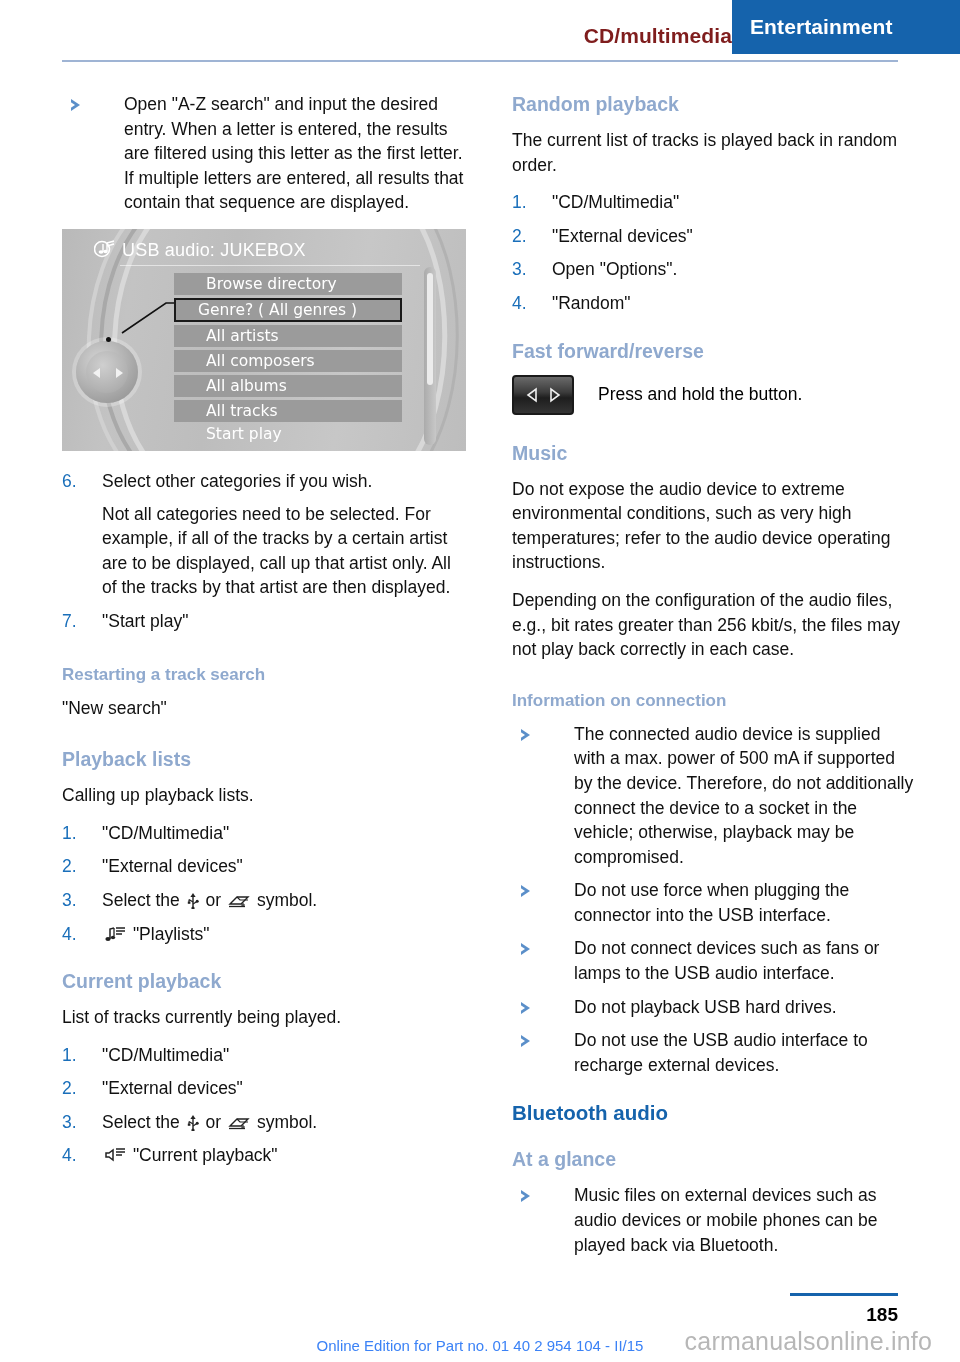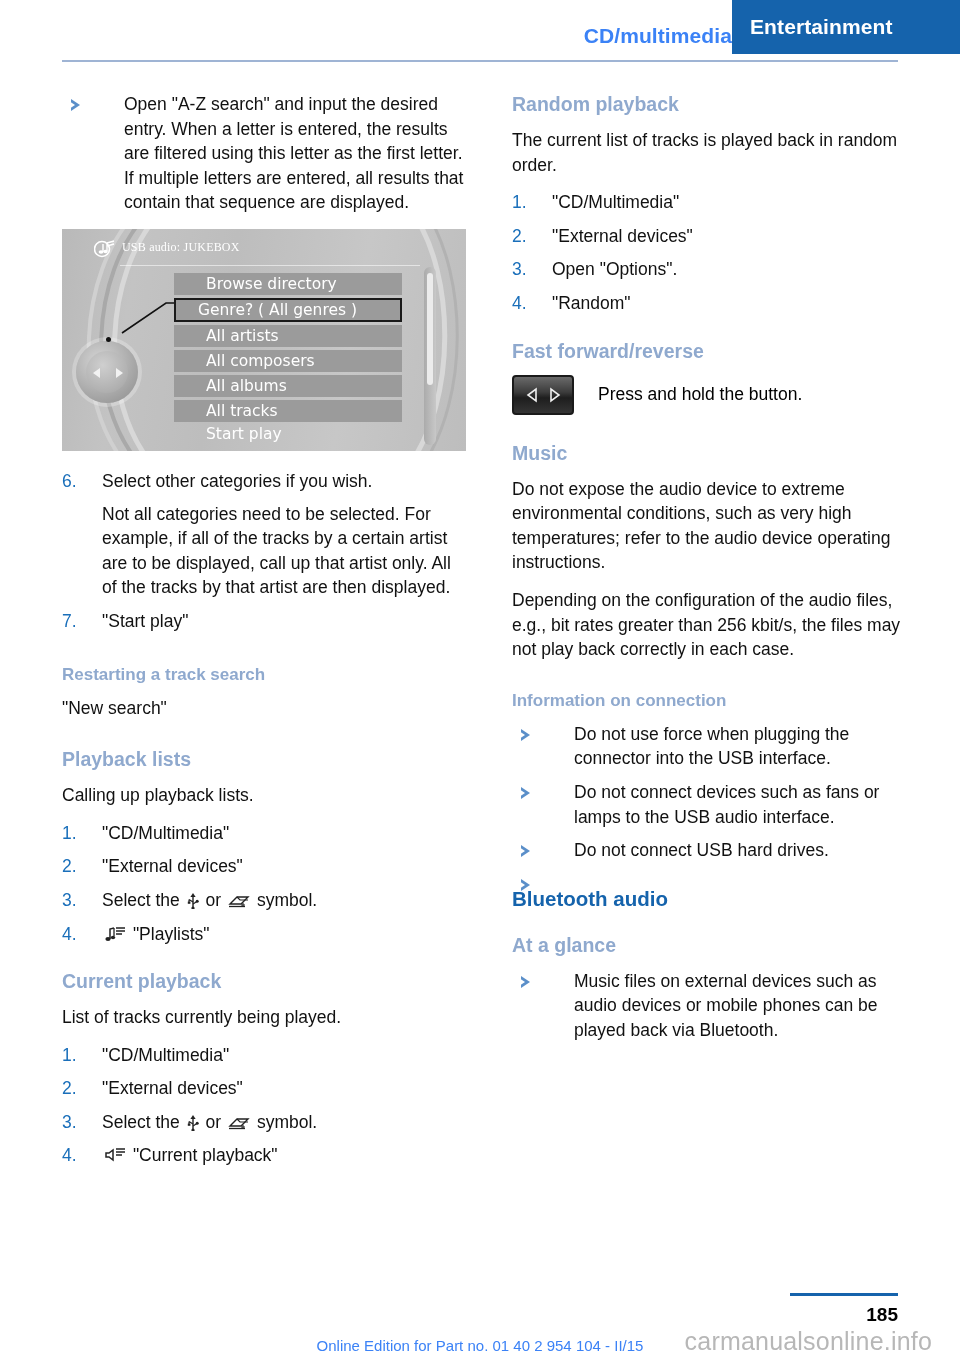--- a/index.html
+++ b/index.html
@@ -12,21 +12,21 @@
     position: relative;
     overflow: hidden;
   }
 
   
   .header {
     position: absolute; top: 0; left: 0; width: 960px; height: 62px;
   }
   .header-tab-inactive {
     position: absolute; right: 228px; top: 24px;
-    font-size: 21px; font-weight: bold; color: #3b82f6;
+    font-size: 21px; font-weight: bold; color: #7f1d1d;
     letter-spacing: 0.1px;
   }
   .header-tab-active {
     position: absolute; right: 0; top: 0; width: 228px; height: 54px;
     background: #1563ac;
     color: #ffffff; font-size: 21px; font-weight: bold;
     display: flex; align-items: center; justify-content: flex-start;
     padding-left: 18px;
     letter-spacing: 0.1px;
   }
@@ -105,22 +105,22 @@
 
   
   .illus {
     position: relative; width: 404px; height: 222px;
     margin: 14px 0 18px 0;
     background: linear-gradient(100deg,#b9b9b9 0%,#c3c3c3 18%,#bdbdbd 40%,#c7c7c7 70%,#bdbdbd 100%);
     overflow: hidden;
   }
   .illus-title {
     position: absolute; left: 60px; top: 11px;
-    font-size: 12px; color: #ffffff; letter-spacing: .2px;
-    font-family: Liberation Serif, serif;
+    font-size: 18px; color: #ffffff; letter-spacing: .2px;
+    font-family: Liberation Sans, sans-serif;
   }
   .illus-title-rule {
     position: absolute; left: 58px; top: 36px; width: 300px; height: 1px;
     background: rgba(255,255,255,.55);
   }
   .row {
     position: absolute; left: 112px; width: 228px; height: 22px;
     background: #9b9b9b;
     color: #ffffff; font-size: 15.5px;
     display: flex; align-items: center; padding-left: 32px;
@@ -399,24 +399,25 @@
   </div>
 
   <div class="gap-lg"></div>
   <h3 class="sec-sub">Music</h3>
   <p class="para body-para">Do not expose the audio device to extreme environmental conditions, such as very high temperatures; refer to the audio device operating instructions.</p>
   <p class="para body-para">Depending on the configuration of the audio files, e.g., bit rates greater than 256 kbit/s, the files may not play back correctly in each case.</p>
 
   <div class="gap-md"></div>
   <h4 class="sec-small">Information on connection</h4>
   <ul class="tri-list">
+    <li><span class="tri"></span><span>The connected audio device is supplied with a max. power of 500 mA if supported by the device. Therefore, do not additionally connect the device to a socket in the vehicle; otherwise, playback may be compromised.</span></li>
     <li><span class="tri"></span><span>Do not use force when plugging the connector into the USB interface.</span></li>
     <li><span class="tri"></span><span>Do not connect devices such as fans or lamps to the USB audio interface.</span></li>
-    <li><span class="tri"></span><span>Do not connect USB hard drives.</span></li>
-    <li><span class="tri"></span></li>
+    <li><span class="tri"></span><span>Do not playback USB hard drives.</span></li>
+    <li><span class="tri"></span><span>Do not use the USB audio interface to recharge external devices.</span></li>
   </ul>
 
   <div class="gap-md"></div>
   <h2 class="sec-main">Bluetooth audio</h2>
   <div class="gap-sm"></div>
   <h3 class="sec-sub">At a glance</h3>
   <ul class="tri-list">
     <li><span class="tri"></span><span>Music files on external devices such as audio devices or mobile phones can be played back via Bluetooth.</span></li>
   </ul>
 </div>

